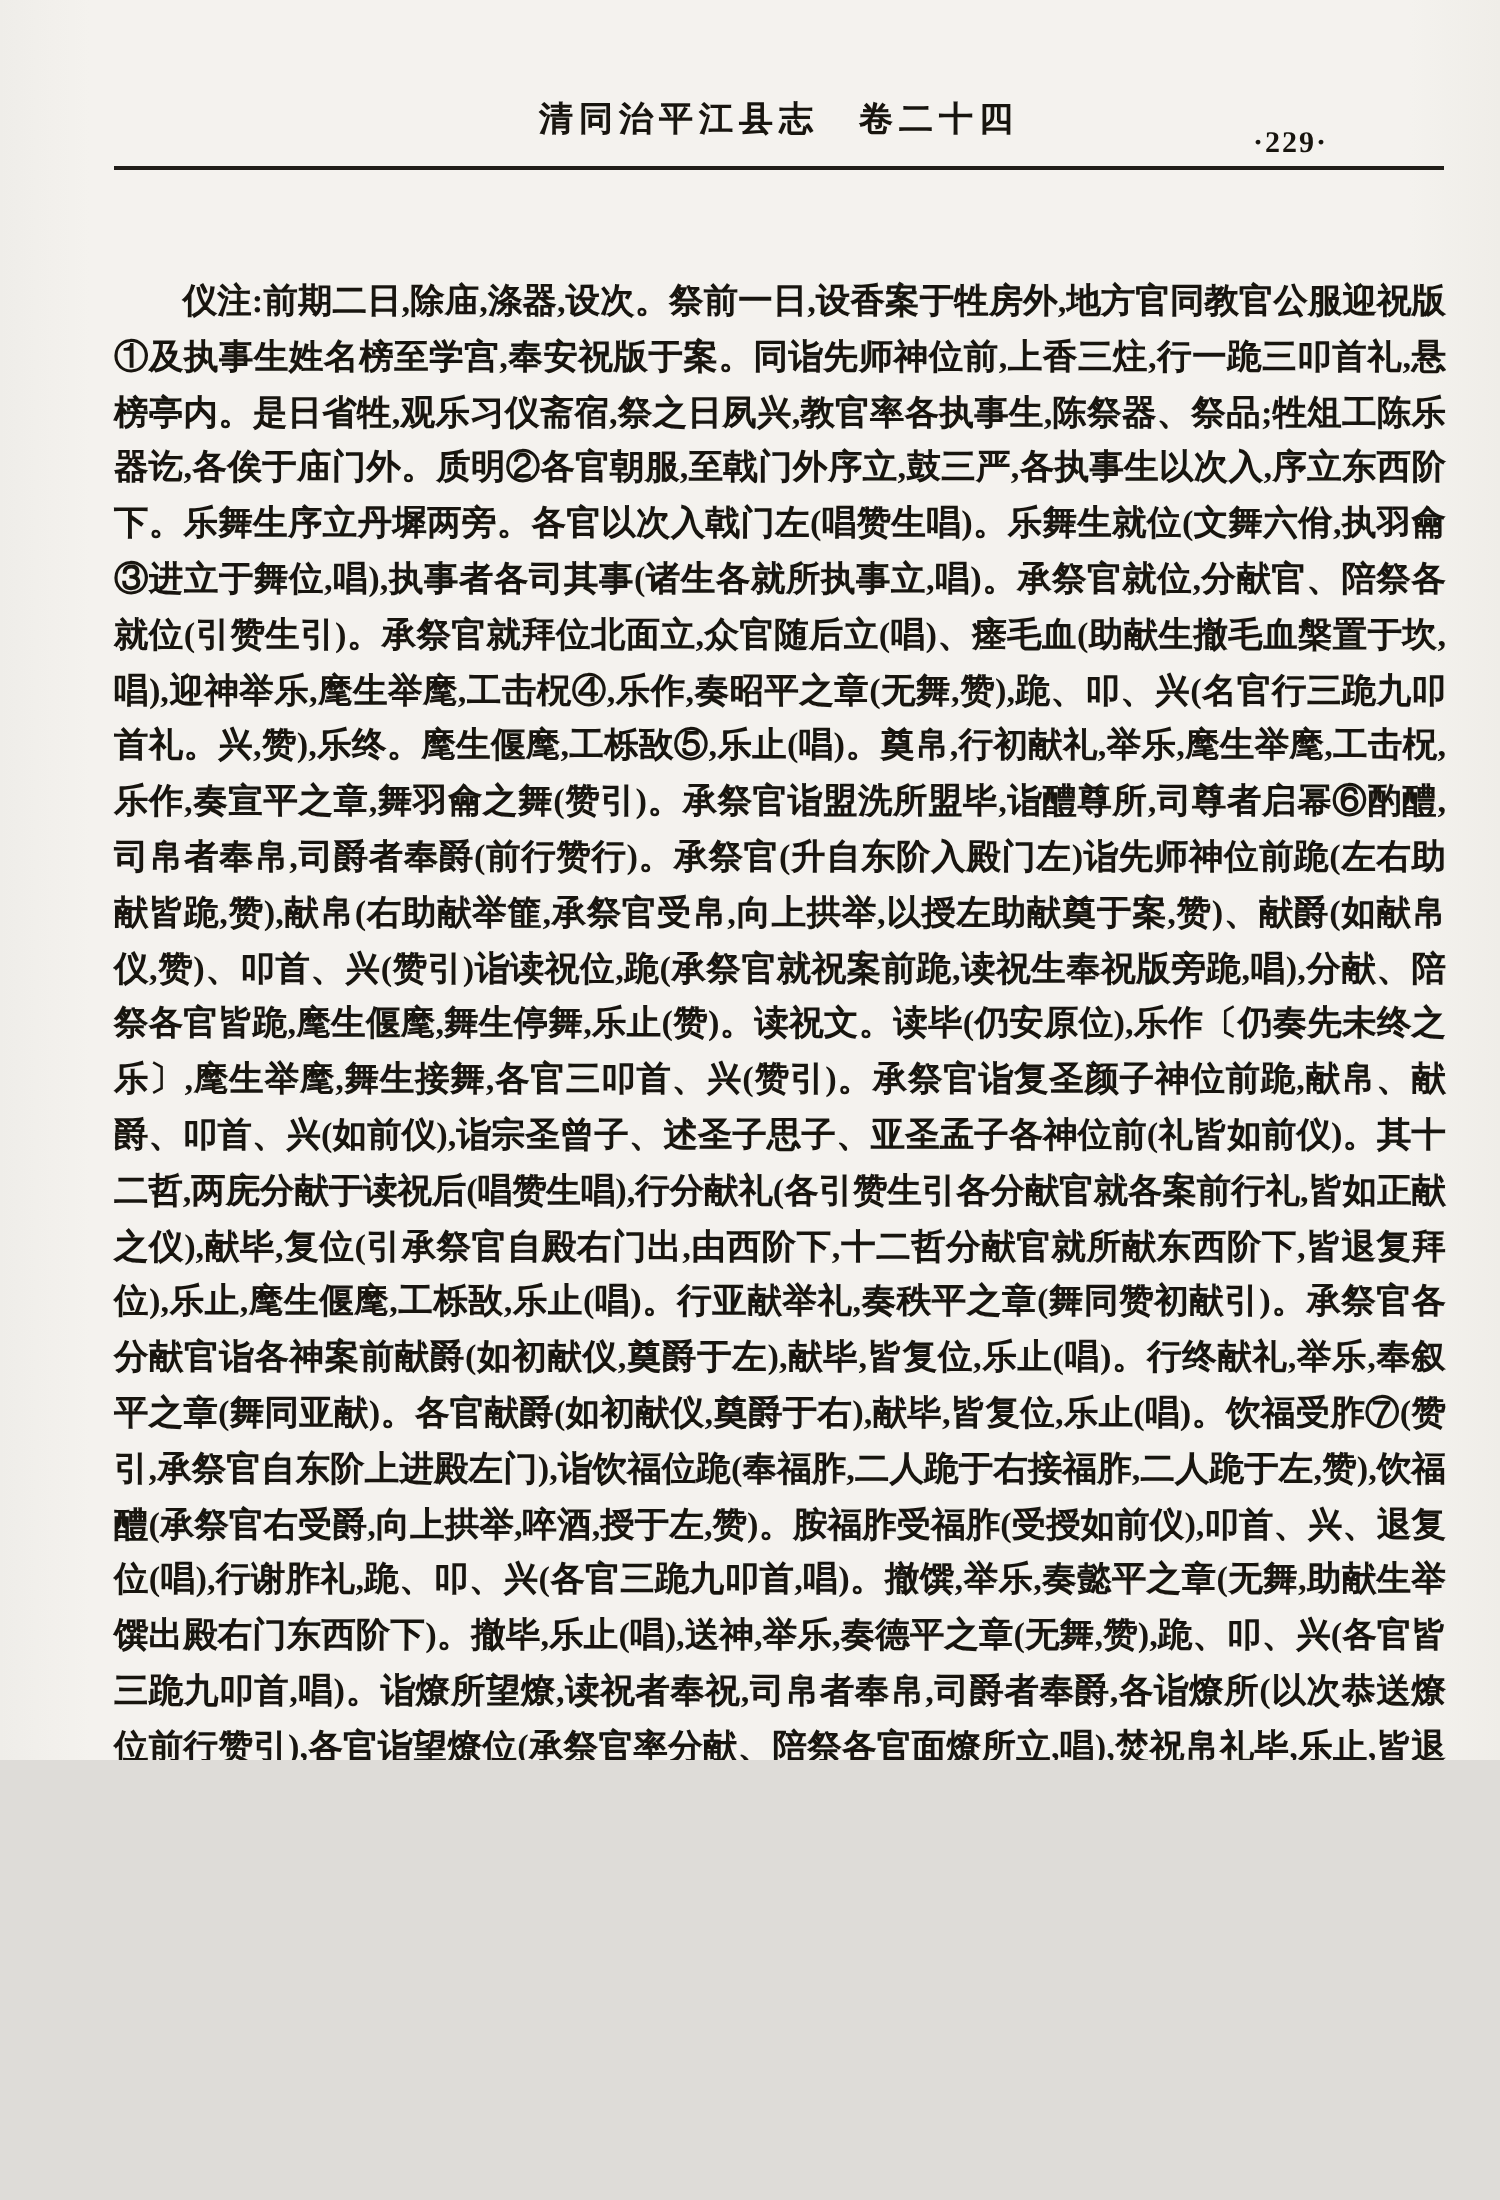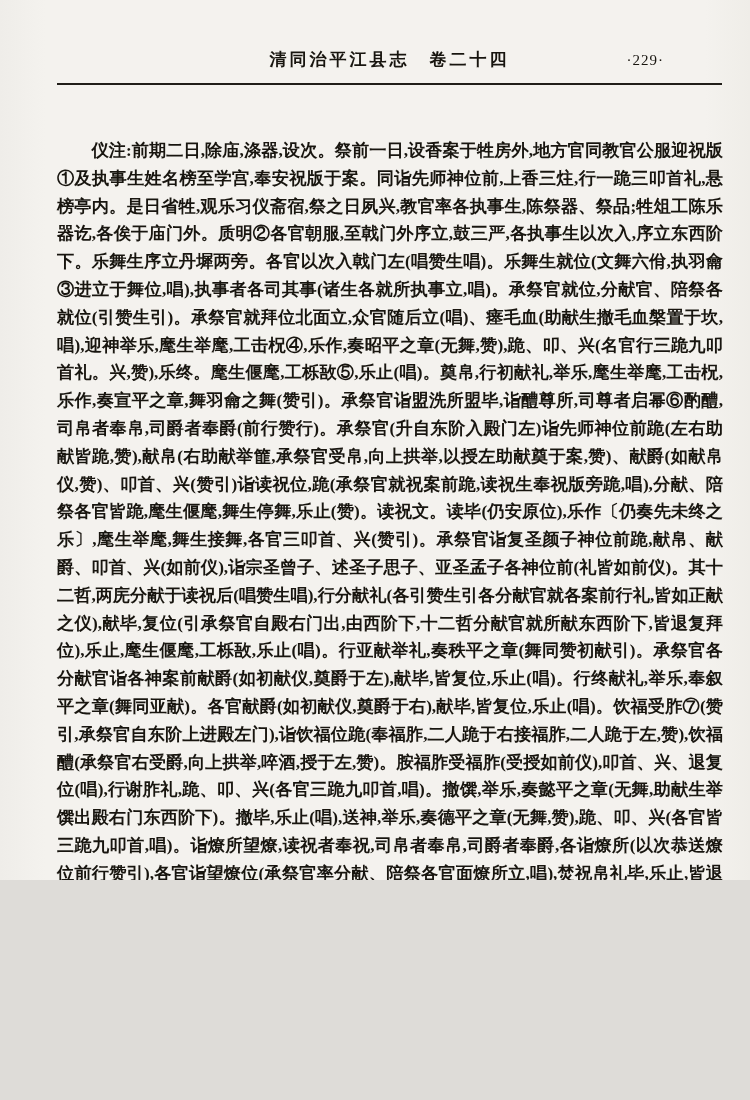--- a/index.html
+++ b/index.html
@@ -16,22 +16,22 @@
   .header{
     position:absolute;top:48px;left:57px;right:28px;
     height:24px;
   }
   .header-title{
     position:absolute;left:0;right:0;text-align:center;
     font-size:17px;font-weight:700;letter-spacing:3px;
     white-space:pre;
   }
   .page-number{
-    position:absolute;right:58px;top:4px;
-    font-size:15px;font-weight:400;letter-spacing:1px;
+    position:absolute;right:58px;top:16px;
+    font-size:15px;font-weight:700;letter-spacing:1px;
   }
   .header-rule{
     position:absolute;top:83px;left:57px;right:28px;
     height:2.4px;background:#211e19;
   }
   .body-text{
     position:absolute;top:93px;left:57px;width:666px;
     font-size:17.2px;line-height:27.8px;
     font-weight:600;
     text-align:justify;

